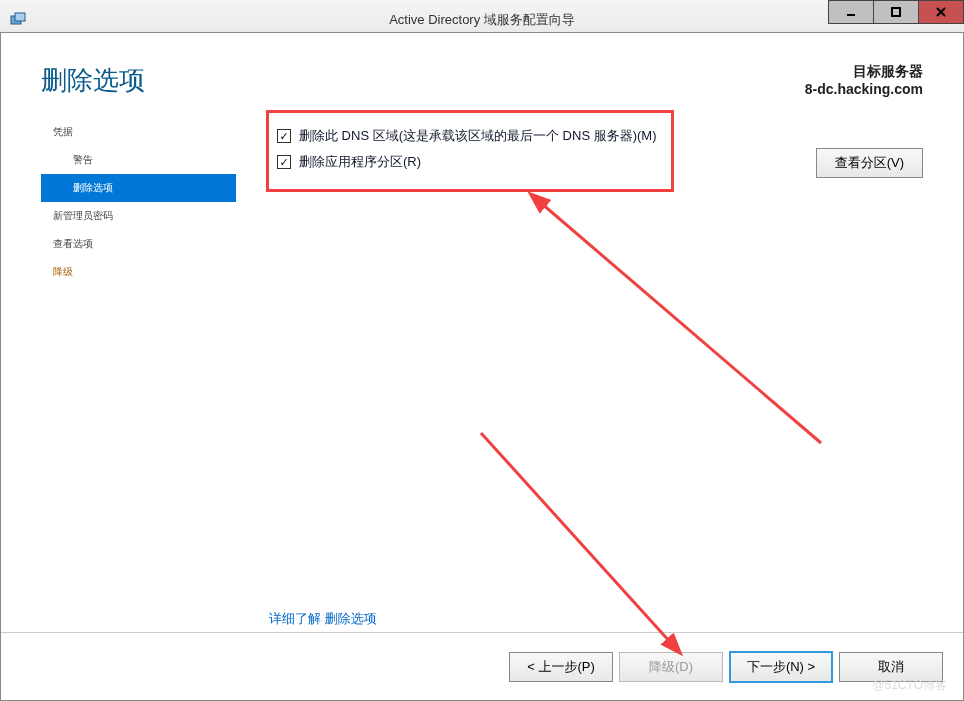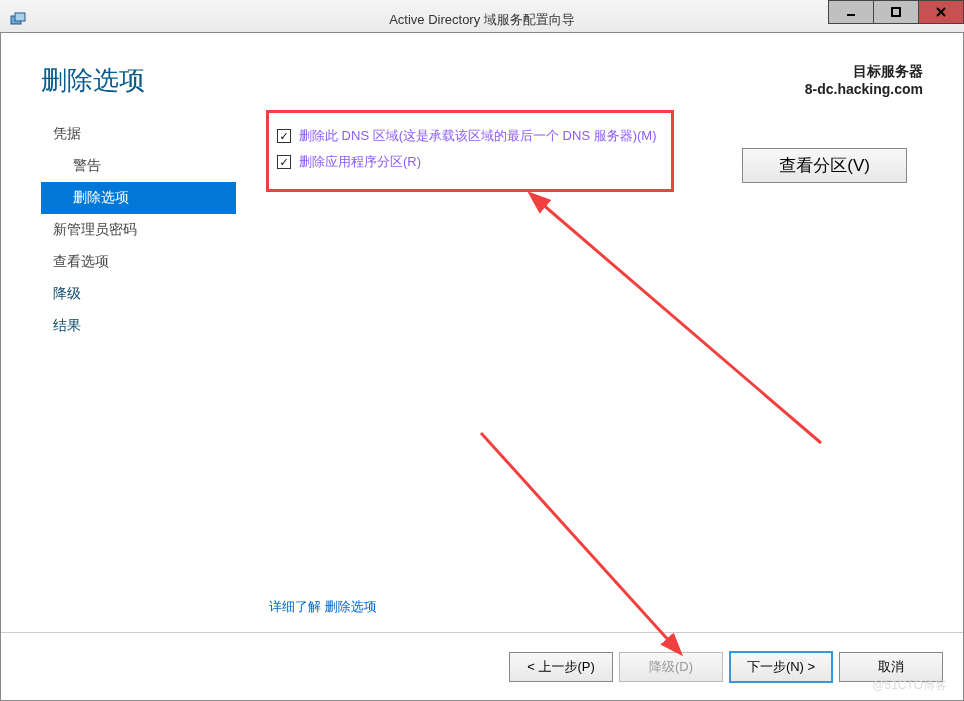--- a/index.html
+++ b/index.html
@@ -85,29 +85,29 @@
       display: flex;
       padding: 0 40px;
     }
     .sidebar {
       width: 195px;
       flex-shrink: 0;
     }
     .sidebar-item {
       padding: 7px 0 7px 12px;
       color: #444;
-      font-size: 14px;
+      font-size: 10px;
       cursor: pointer;
     }
     .sidebar-item.indent { padding-left: 32px; }
     .sidebar-item.active {
       background: #0178d7;
       color: #fff;
     }
-    .sidebar-item.disabled { color: #0c4a6e; cursor: default; }
+    .sidebar-item.disabled { color: #a16207; cursor: default; }
     .main-panel {
       flex: 1;
       padding-left: 30px;
       position: relative;
     }
     .checkbox-group {
       border: 3px solid #f04040;
       padding: 10px 14px 14px 8px;
       display: inline-block;
       margin-top: -8px;
@@ -122,35 +122,35 @@
       height: 14px;
       border: 1px solid #333;
       margin-right: 8px;
       display: inline-flex;
       align-items: center;
       justify-content: center;
       font-size: 11px;
       background: #fff;
     }
     .cb.checked::before { content: "✓"; color: #000; }
-    .checkbox-label { font-size: 13px; color: #8b5cf6; }
+    .checkbox-label { font-size: 13px; color: #0f172a; }
     .view-btn {
       position: absolute;
-      right: 16px;
+      right: 0;
       top: 30px;
-      padding: 5px 36px;
+      padding: 5px 18px;
       border: 1px solid #888;
       background: linear-gradient(#f8f8f8,#e8e8e8);
-      font-size: 17px;
+      font-size: 13px;
       cursor: pointer;
     }
     .learn-more {
       position: absolute;
       left: 268px;
-      bottom: 84px;
+      bottom: 72px;
       color: #0066cc;
       font-size: 13px;
     }
     .learn-more a { color: #0066cc; text-decoration: none; }
     .footer {
       position: absolute;
       bottom: 0;
       left: 0;
       right: 0;
       height: 68px;
@@ -224,21 +224,20 @@
   </div>
 
   <div class="body-row">
     <div class="sidebar" id="sidebar">
         <div class="sidebar-item">凭据</div>
         <div class="sidebar-item indent">警告</div>
         <div class="sidebar-item indent active">删除选项</div>
         <div class="sidebar-item">新管理员密码</div>
         <div class="sidebar-item">查看选项</div>
         <div class="sidebar-item disabled">降级</div>
-        <div class="sidebar-item disabled">结果</div>
       </div>
     <div class="main-panel">
       <div class="checkbox-group" id="cbgroup"><div class="checkbox-row">
             <span class="cb checked"></span>
             <span class="checkbox-label">删除此 DNS 区域(这是承载该区域的最后一个 DNS 服务器)(M)</span>
           </div><div class="checkbox-row">
             <span class="cb checked"></span>
             <span class="checkbox-label">删除应用程序分区(R)</span>
           </div></div>
       <button class="view-btn">查看分区(V)</button>

